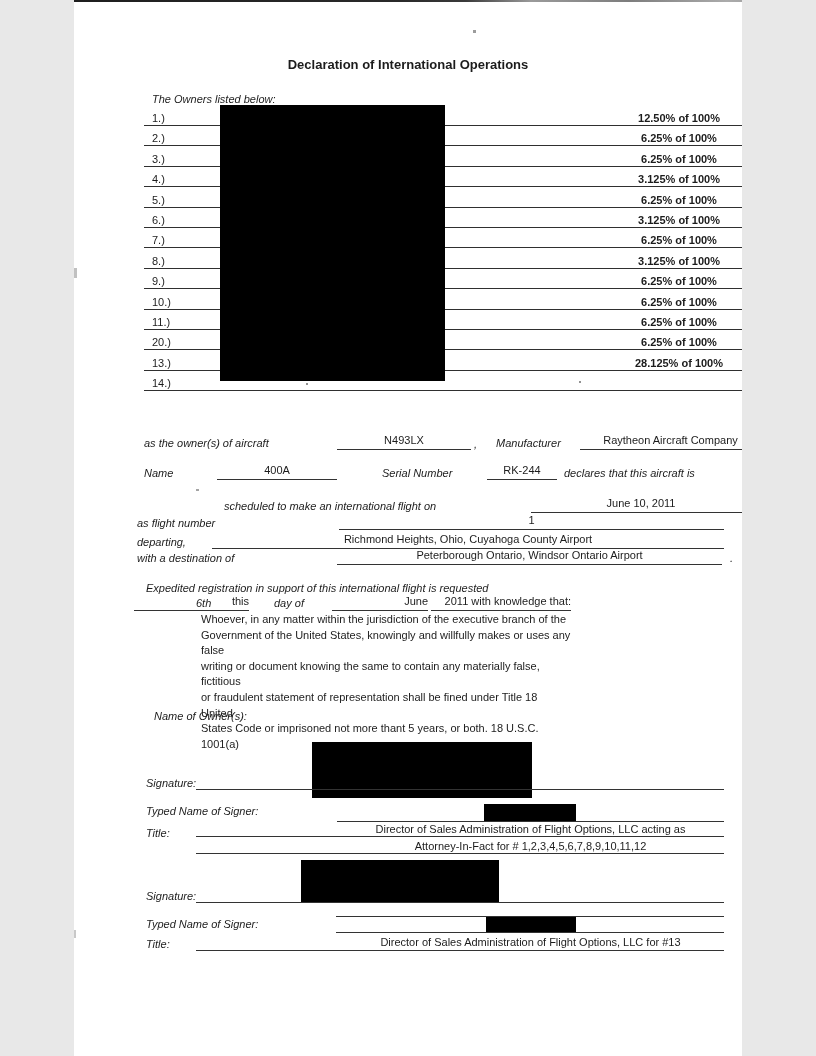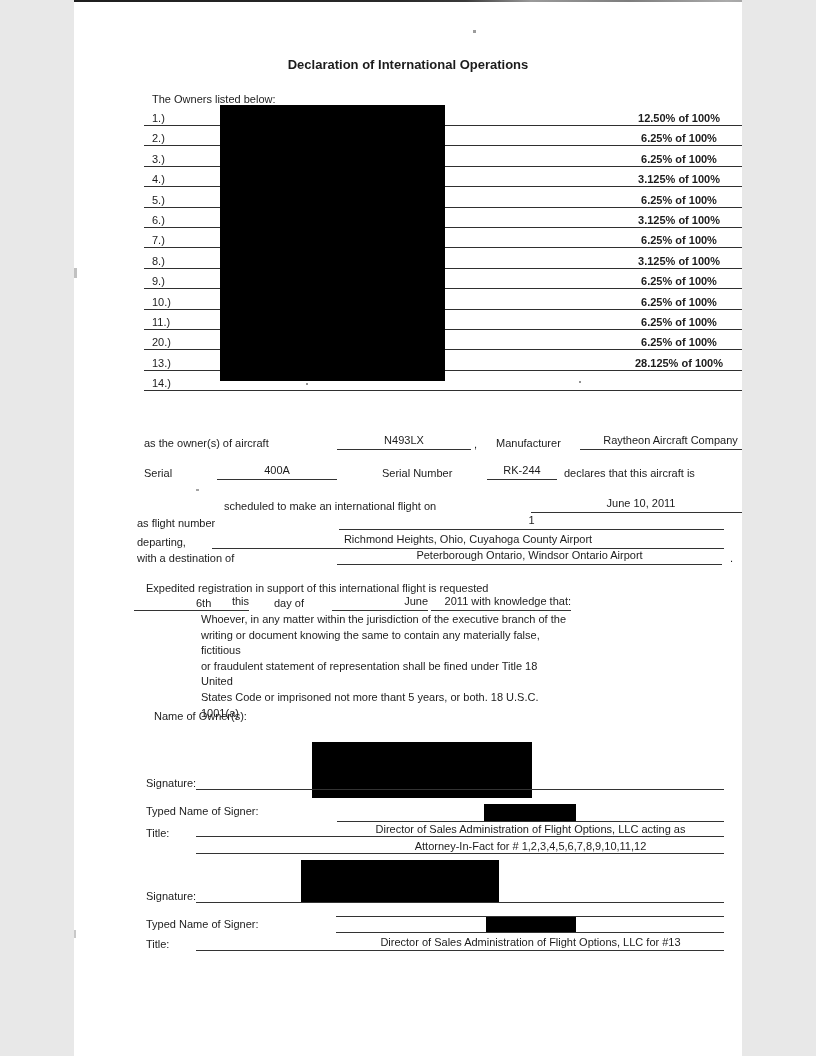--- a/index.html
+++ b/index.html
@@ -1,21 +1,21 @@
 <!DOCTYPE html>
 <html><head>
 <meta charset="utf-8">
 <style>
   html,body { margin:0; padding:0; background:#e8e8e8; }
   .page {
     position:relative; width:668px; height:1056px; margin:0 auto;
     background:#ffffff; overflow:hidden;
     font-family:"Liberation Sans", sans-serif; color:#1c1c1c;
   }
-  .lbl { position:absolute; font-size:11px; white-space:nowrap; }
+  .lbl { position:absolute; font-size:11px; white-space:nowrap;font-style:italic; }
   .title {
     position:absolute; left:0; top:57px; width:100%;
     text-align:center; font-size:13px; font-weight:bold;
   }
   .owner-row {
     position:absolute; left:70px; width:676px; height:20px;
     border-bottom:1.5px solid #2f2f2f; font-size:11px;
   }
   .onum  { position:absolute; left:8px;  bottom:1px; }
   .oshare{
@@ -124,21 +124,21 @@
   </div>
 
   <div class="redact" style="left:146px;top:105px;width:225px;height:276px"></div>
 
   <div class="lbl" style="left:70px;top:437px">as the owner(s) of aircraft</div>
   <div class="field" style="left:263px;top:432px;width:134px">N493LX</div>
   <div class="lbl" style="left:400px;top:438px">,</div>
   <div class="lbl" style="left:422px;top:437px">Manufacturer</div>
   <div class="field" style="left:506px;top:432px;width:181px">Raytheon Aircraft Company</div>
 
-  <div class="lbl" style="left:70px;top:467px">Serial</div>
+  <div class="lbl" style="left:70px;top:467px">Name</div>
   <div class="field" style="left:143px;top:462px;width:120px">400A</div>
   <div class="lbl" style="left:308px;top:467px">Serial Number</div>
   <div class="field" style="left:413px;top:462px;width:70px">RK-244</div>
   <div class="lbl" style="left:490px;top:467px">declares that this aircraft is</div>
 
   <div class="lbl" style="left:150px;top:500px">scheduled to make an international flight on</div>
   <div class="field" style="left:457px;top:495px;width:220px">June 10, 2011</div>
 
   <div class="lbl" style="left:63px;top:517px">as flight number</div>
   <div class="field" style="left:265px;top:512px;width:385px">1</div>
@@ -153,20 +153,21 @@
   <div class="lbl" style="left:72px;top:582px">Expedited registration in support of this international flight is requested</div>
 
   <div class="field plain tleft" style="left:60px;top:593px;width:115px;padding-left:0">this</div>
   <div class="lbl" style="left:122px;top:597px">6th</div>
   <div class="lbl" style="left:200px;top:597px">day of</div>
   <div class="field plain tleft" style="left:258px;top:593px;width:92px">June</div>
   <div class="field plain tleft" style="left:357px;top:593px;width:140px;padding-left:0">2011 with knowledge that:</div>
 
   <div class="para" style="left:127px;top:612px;width:370px">
     <div>Whoever, in any matter within the jurisdiction of the executive branch of the</div>
+    <div>Government of the United States, knowingly and willfully makes or uses any false</div>
     <div>writing or document knowing the same to contain any materially false, fictitious</div>
     <div>or fraudulent statement of representation shall be fined under Title 18 United</div>
     <div>States Code or imprisoned not more thant 5 years, or both.  18 U.S.C. 1001(a)</div>
   </div>
 
   <div class="lbl" style="left:80px;top:710px">Name of Owner(s):</div>
 
   <div class="redact" style="left:238px;top:742px;width:220px;height:56px"></div>
   <div class="lbl" style="left:72px;top:777px">Signature:</div>
   <div class="line" style="left:122px;top:789px;width:528px"></div>

